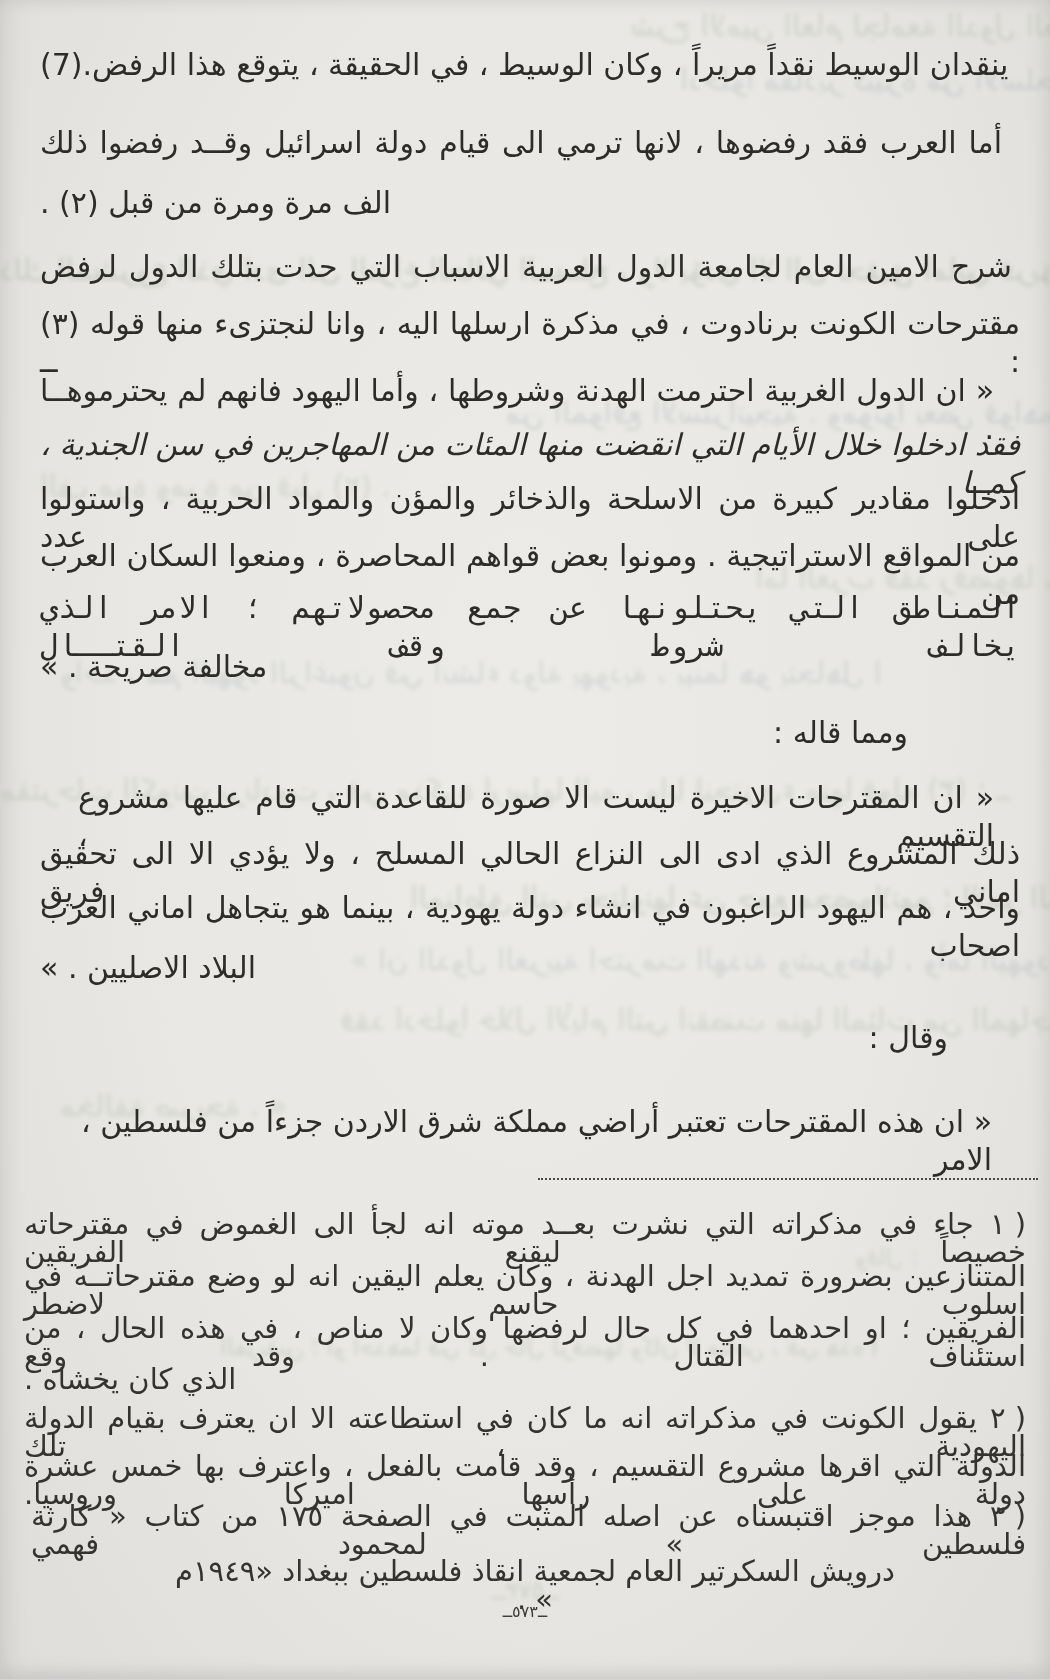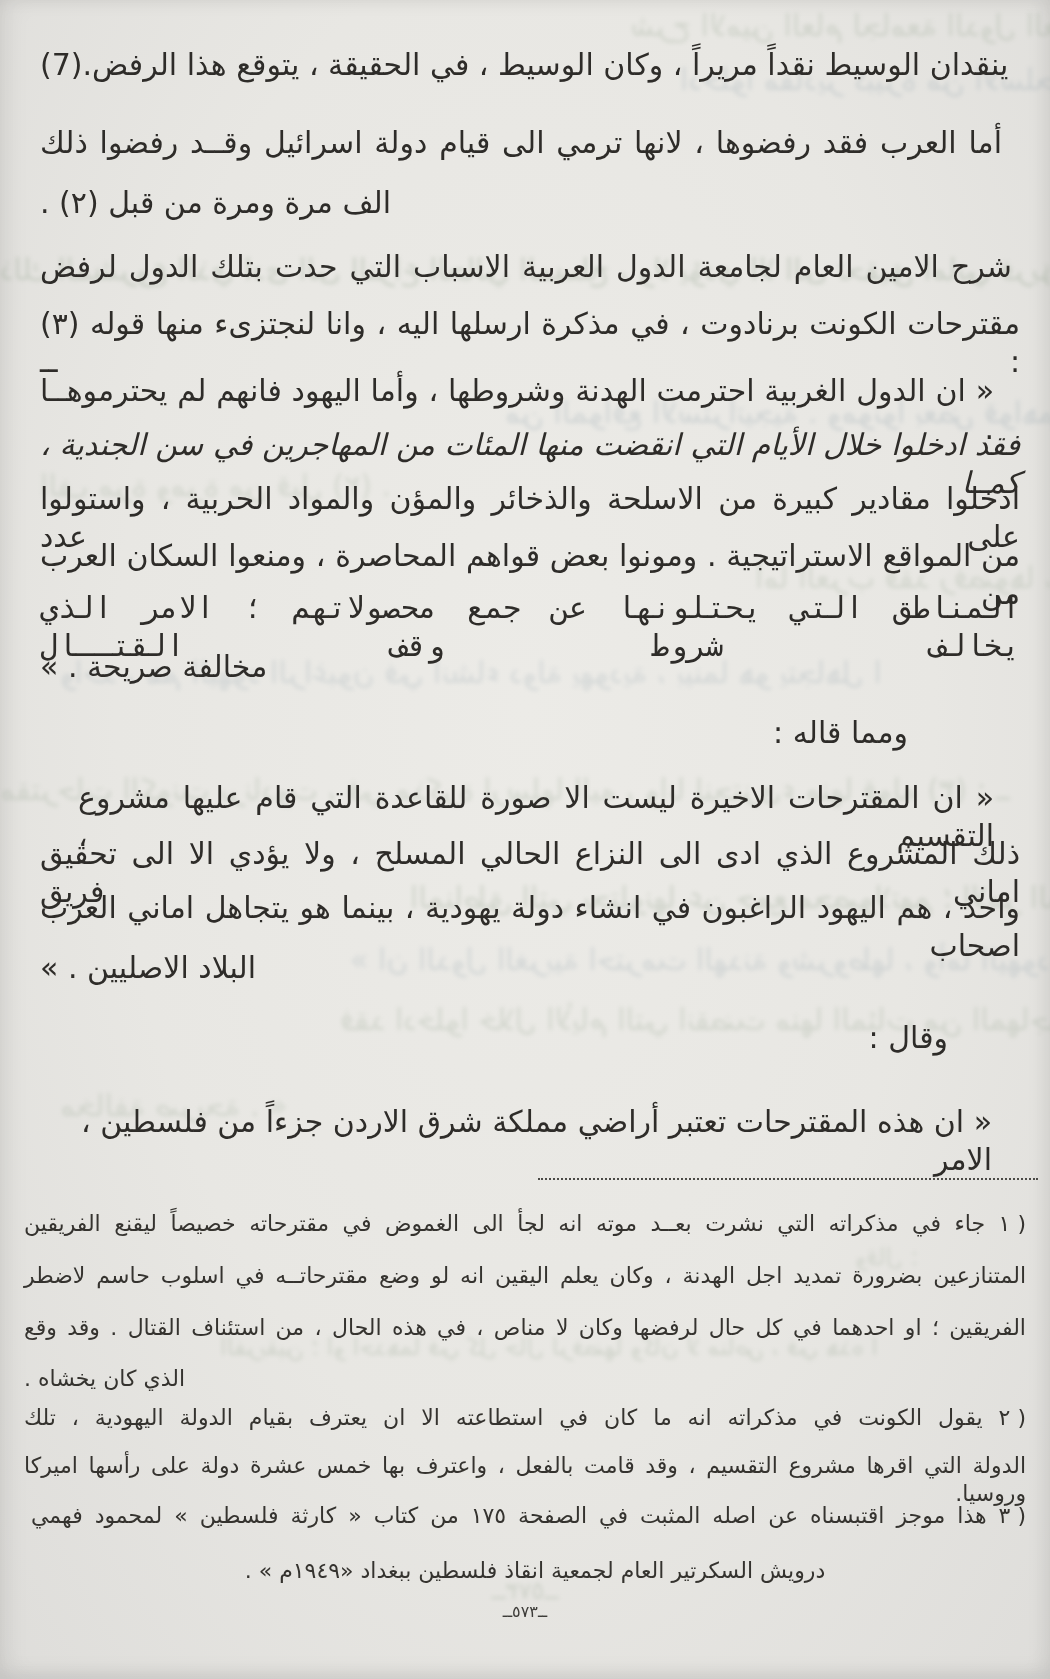--- a/index.html
+++ b/index.html
@@ -16,21 +16,21 @@
   .line{
     position:absolute;
     right:30px;left:40px;
     font-size:30px;line-height:38px;
     color:#2e2c29;
     direction:rtl;
     white-space:normal;
   }
   .fn{
     right:24px;left:24px;
-    font-size:22px;line-height:28px;
+    font-size:29px;line-height:28px;
     color:#35332f;
   }
   .jl{text-align:justify;text-align-last:justify;-moz-text-align-last:justify;}
   .fl{text-align:left;}
   .fr{text-align:right;}
   .fc{text-align:center;margin-top:13px;}
   .fn-marker{display:inline-block;direction:ltr;unicode-bidi:isolate;}
   .separator{
     position:absolute;
     top:1178px;right:12px;width:500px;height:0;

